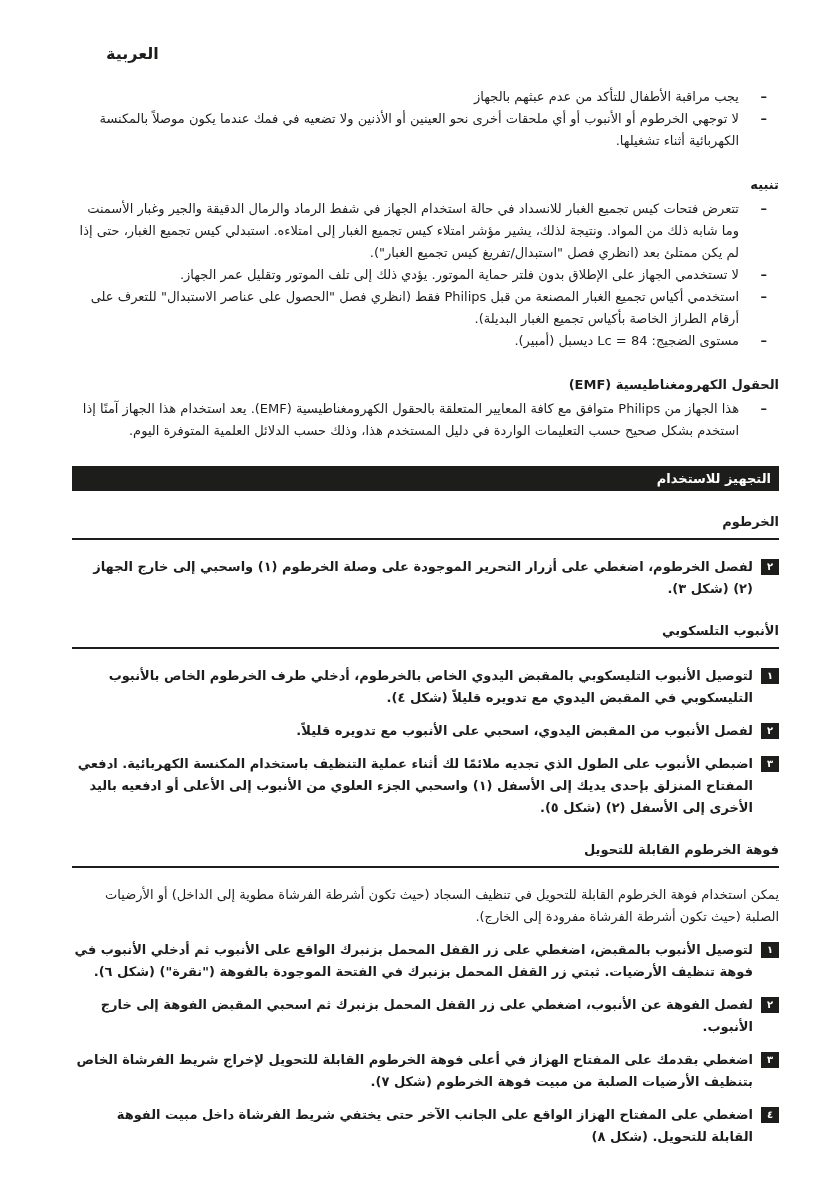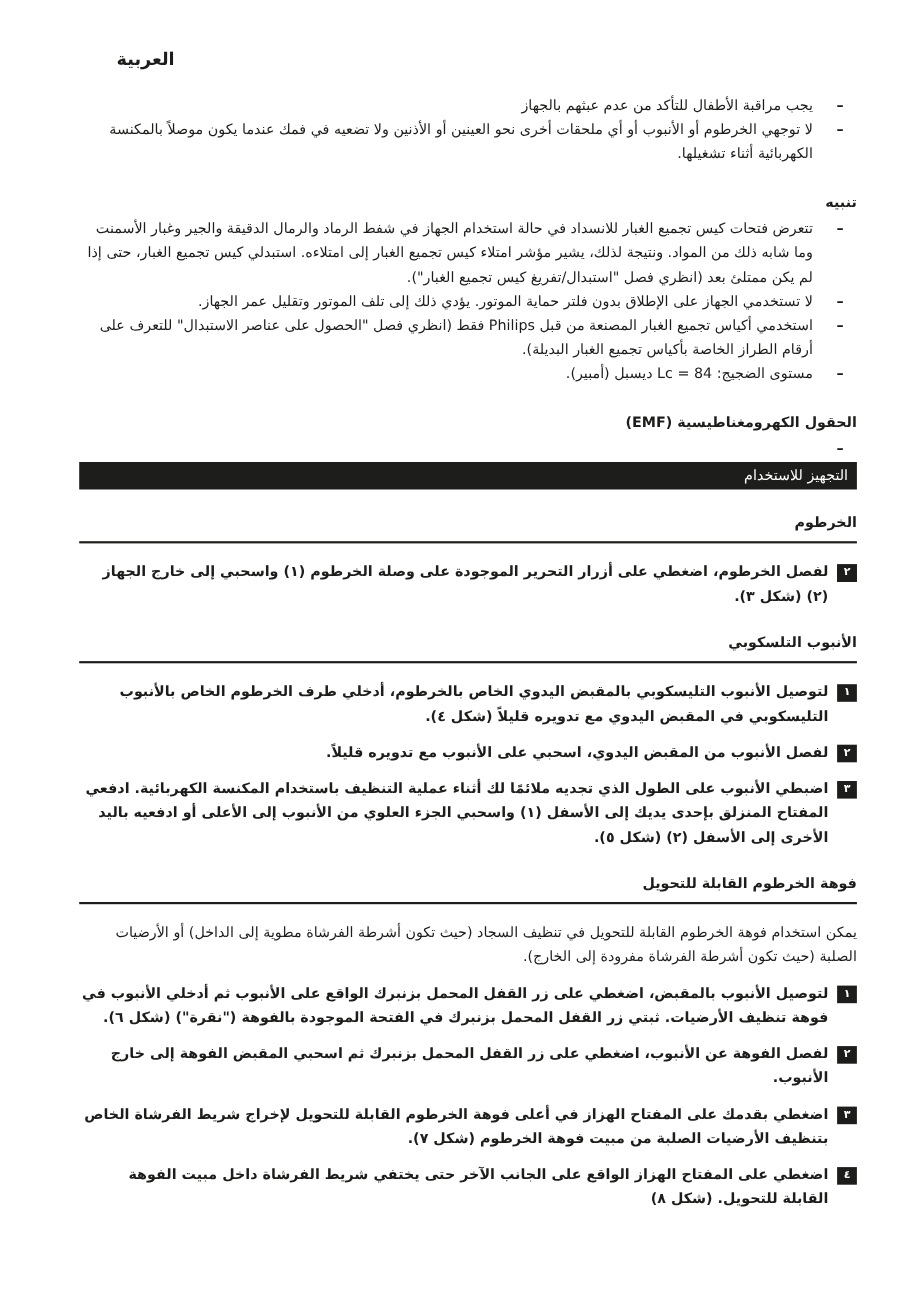--- a/index.html
+++ b/index.html
@@ -50,21 +50,21 @@
   }
   .subheading {
     font-weight: bold;
     margin-top: 22px;
     margin-bottom: 2px;
   }
   .banner {
     margin-top: 24px;
     background: #1d1d1b;
     color: #ffffff;
-    font-weight: normal;
+    font-weight: bold;
     height: 25px;
     line-height: 25px;
     padding-right: 8px;
     font-size: 13px;
   }
   .section-heading {
     font-weight: bold;
     margin-top: 20px;
     padding-bottom: 5px;
     border-bottom: 2px solid #1d1d1b;
@@ -105,21 +105,21 @@
       </div>
       <div class="subheading">تنبيه</div>
       <div class="bullet-list">
         <div class="bullet"><span class="dash">–</span><span class="bullet-text">تتعرض فتحات كيس تجميع الغبار للانسداد في حالة استخدام الجهاز في شفط الرماد والرمال الدقيقة والجير وغبار الأسمنت وما شابه ذلك من المواد. ونتيجة لذلك، يشير مؤشر امتلاء كيس تجميع الغبار إلى امتلاءه. استبدلي كيس تجميع الغبار، حتى إذا لم يكن ممتلئ بعد (انظري فصل "استبدال/تفريغ كيس تجميع الغبار").</span></div>
         <div class="bullet"><span class="dash">–</span><span class="bullet-text">لا تستخدمي الجهاز على الإطلاق بدون فلتر حماية الموتور. يؤدي ذلك إلى تلف الموتور وتقليل عمر الجهاز.</span></div>
         <div class="bullet"><span class="dash">–</span><span class="bullet-text">استخدمي أكياس تجميع الغبار المصنعة من قبل Philips فقط (انظري فصل "الحصول على عناصر الاستبدال" للتعرف على أرقام الطراز الخاصة بأكياس تجميع الغبار البديلة).</span></div>
         <div class="bullet"><span class="dash">–</span><span class="bullet-text">مستوى الضجيج: Lc = 84 ديسبل (أمبير).</span></div>
       </div>
       <div class="subheading">الحقول الكهرومغناطيسية (EMF)</div>
       <div class="bullet-list">
-        <div class="bullet"><span class="dash">–</span></div>
+        <div class="bullet"><span class="dash">–</span><span class="bullet-text">هذا الجهاز من Philips متوافق مع كافة المعايير المتعلقة بالحقول الكهرومغناطيسية (EMF). يعد استخدام هذا الجهاز آمنًا إذا استخدم بشكل صحيح حسب التعليمات الواردة في دليل المستخدم هذا، وذلك حسب الدلائل العلمية المتوفرة اليوم.</span></div>
       </div>
       <div class="banner">التجهيز للاستخدام</div>
       <div class="section-heading">الخرطوم</div>
       <div class="step"><span class="step-box">١</span></div>
       <div class="step"><span class="step-box">٢</span><span class="step-text">لفصل الخرطوم، اضغطي على أزرار التحرير الموجودة على وصلة الخرطوم (١) واسحبي إلى خارج الجهاز (٢) (شكل ٣).</span></div>
       <div class="section-heading">الأنبوب التلسكوبي</div>
       <div class="step"><span class="step-box">١</span><span class="step-text">لتوصيل الأنبوب التليسكوبي بالمقبض اليدوي الخاص بالخرطوم، أدخلي طرف الخرطوم الخاص بالأنبوب التليسكوبي في المقبض اليدوي مع تدويره قليلاً (شكل ٤).</span></div>
       <div class="step"><span class="step-box">٢</span><span class="step-text">لفصل الأنبوب من المقبض اليدوي، اسحبي على الأنبوب مع تدويره قليلاً.</span></div>
       <div class="step"><span class="step-box">٣</span><span class="step-text">اضبطي الأنبوب على الطول الذي تجديه ملائمًا لك أثناء عملية التنظيف باستخدام المكنسة الكهربائية. ادفعي المفتاح المنزلق بإحدى يديك إلى الأسفل (١) واسحبي الجزء العلوي من الأنبوب إلى الأعلى أو ادفعيه باليد الأخرى إلى الأسفل (٢) (شكل ٥).</span></div>
       <div class="section-heading">فوهة الخرطوم القابلة للتحويل</div>

